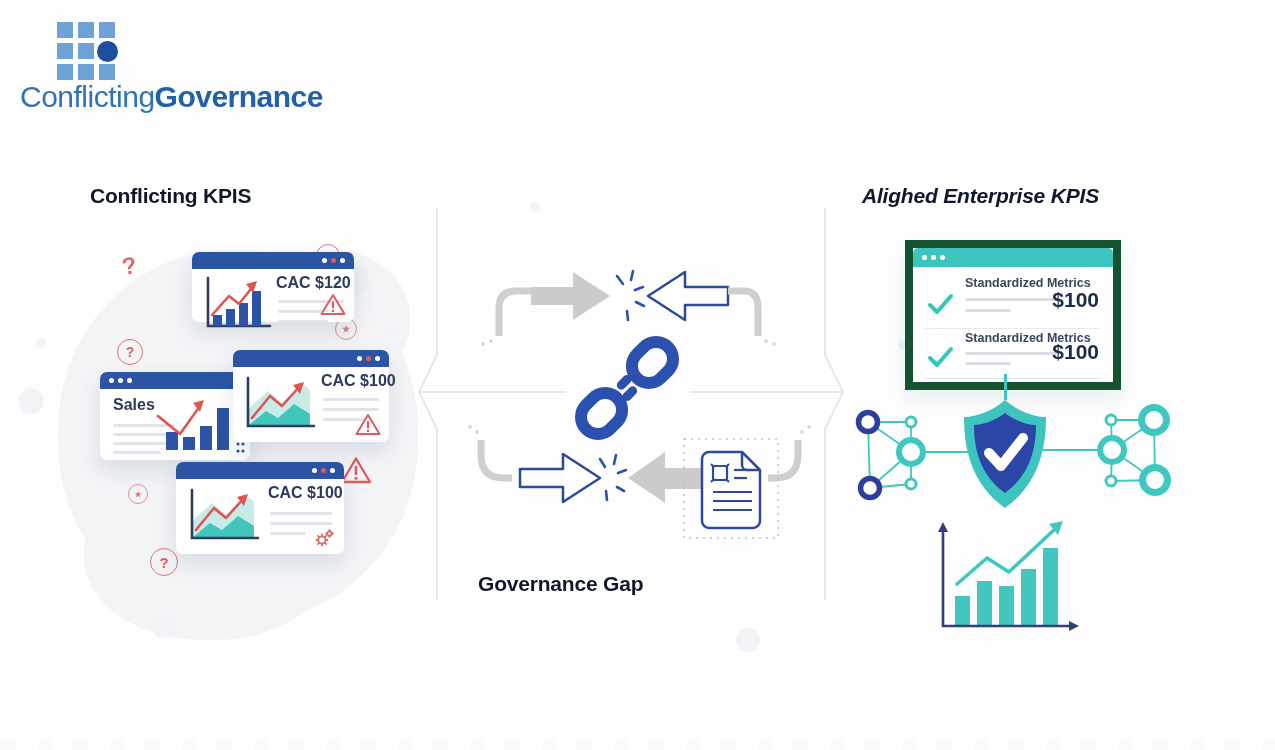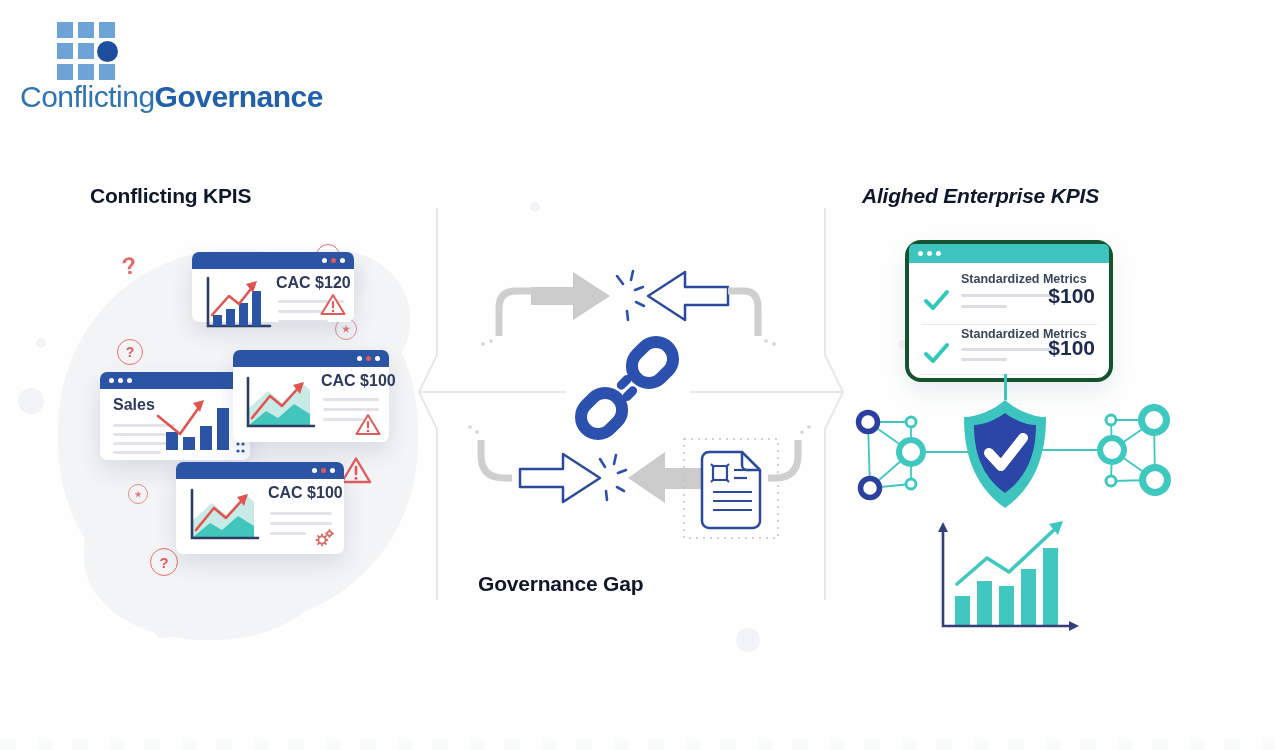--- a/index.html
+++ b/index.html
@@ -26,21 +26,21 @@
   .dots i.red{background:#e05a5a;}
   .dots.right{right:9px;}
   .dots.left{left:9px;}
   .kpi-label{position:absolute;font-size:16px;font-weight:700;color:#2c3a5e;white-space:nowrap;}
   .gline{position:absolute;height:3px;border-radius:2px;background:#e2e3e8;}
   
   .qcircle{position:absolute;border:1.6px solid #e27272;border-radius:50%;color:#e05c5c;
            display:flex;align-items:center;justify-content:center;font-weight:700;background:transparent;}
   .qplain{position:absolute;color:#e26b6b;font-weight:700;}
   
-  .tcard{position:absolute;background:#fff;border:4px solid #14532d;border-radius:16px;
+  .tcard{position:absolute;background:#fff;border:8px solid #14532d;border-radius:0;
          box-shadow:0 10px 22px rgba(50,100,110,.10);}
   .tcard .tbar{background:#3ec4be;height:19px;border-radius:5px 5px 0 0;}
   .mrow{position:absolute;left:12px;right:12px;height:55px;border-bottom:1.5px solid #e7eaf0;}
   .mlabel{position:absolute;left:40px;top:3px;font-size:12.5px;font-weight:600;color:#3a465c;}
   .mline{position:absolute;height:3px;border-radius:2px;background:#dcdde3;}
   .mvalue{position:absolute;right:2px;top:15px;font-size:21px;font-weight:700;color:#1d2b4f;}
   .vconn{position:absolute;width:2.5px;background:#3ec4be;}
   .strip{position:absolute;left:0;right:0;bottom:0;height:11px;opacity:.5;
          background:repeating-linear-gradient(90deg,#f2f7f6 0 16px,#fdfefe 16px 38px,#f4f9f8 38px 52px,#fefefe 52px 72px);}
 </style>

